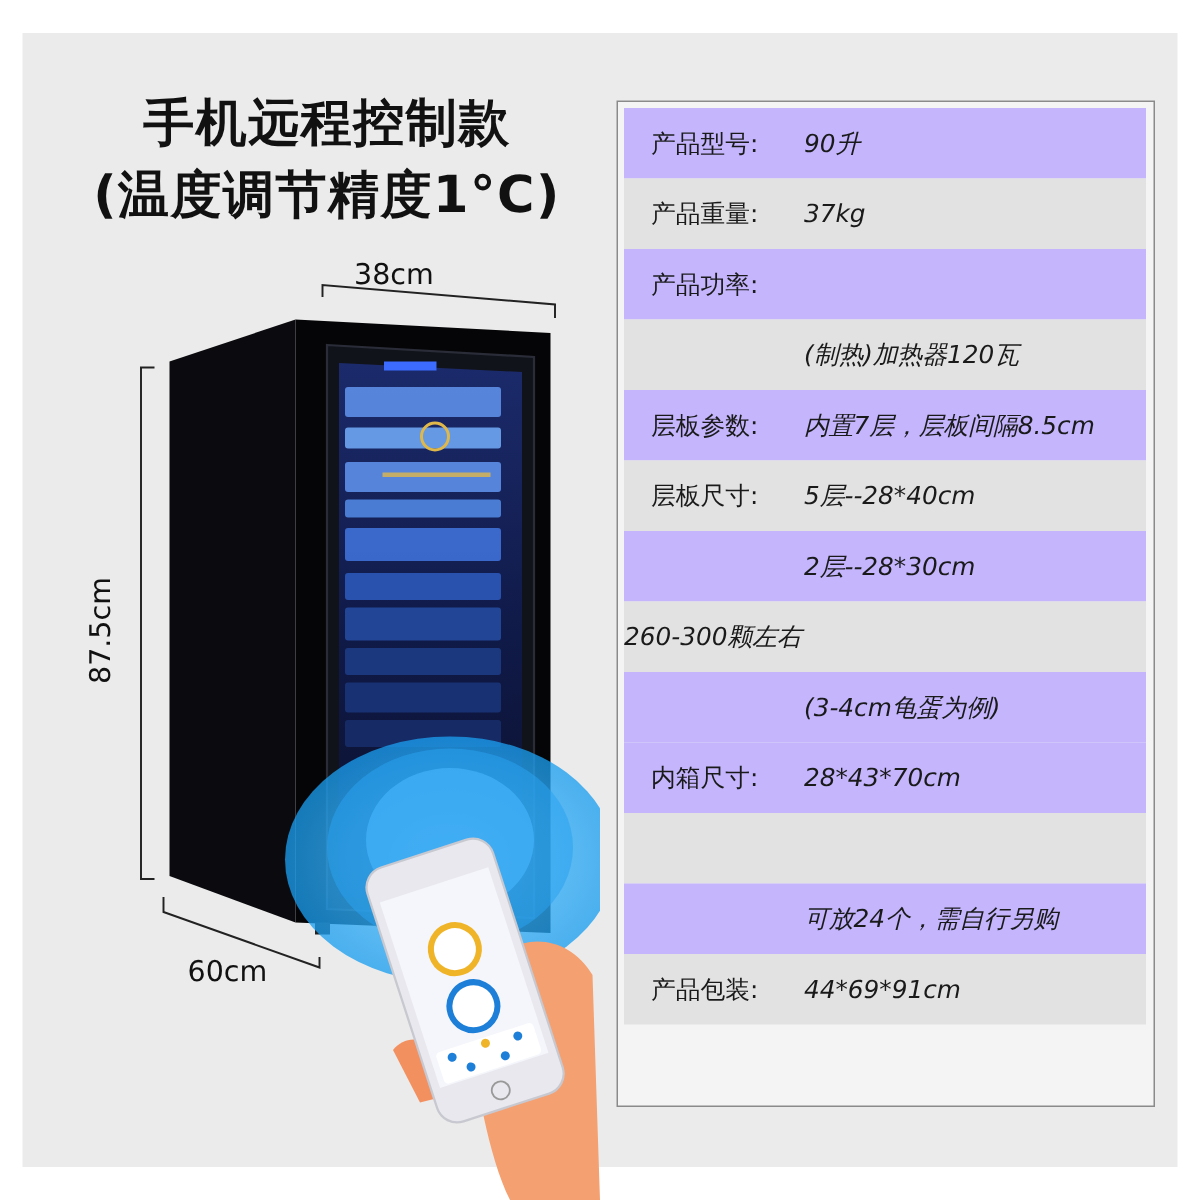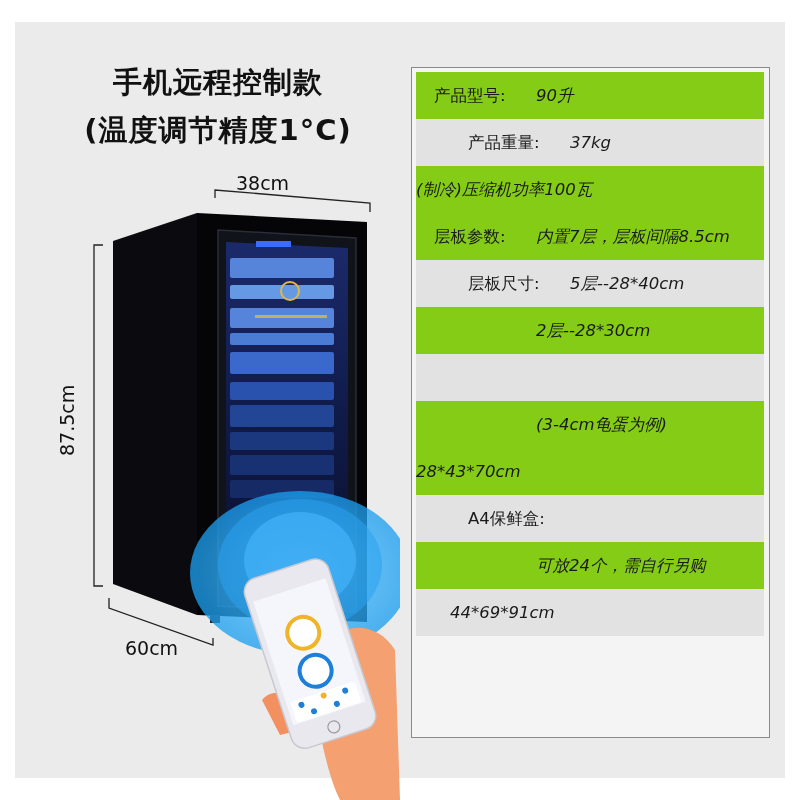--- a/index.html
+++ b/index.html
@@ -6,35 +6,35 @@
     body {
       width: 800px; height: 800px; background: #ffffff; position: relative; overflow: hidden;
       font-family: "DejaVu Sans", "Liberation Sans", sans-serif;
     }
     .panel {
       position: absolute; left: 15px; top: 22px; width: 770px; height: 756px;
       background: #ebebeb;
     }
     .title {
       position: absolute; left: 58px; top: 58px; width: 320px;
-      font-weight: bold; color: #111; font-size: 29px; line-height: 48px;
+      font-weight: bold; color: #111; font-size: 34px; line-height: 48px;
       text-align: center; letter-spacing: 1px;
     }
     
     .spec-frame {
       position: absolute; left: 411px; top: 67px; width: 359px; height: 671px;
       border: 1px solid #8a8a8a; background: #f4f4f4; box-sizing: border-box;
       padding: 4px 5px 4px 4px;
     }
     .spec-row {
       height: 47px; display: flex; align-items: center; box-sizing: border-box;
       font-size: 16.5px; color: #1a1a1a;
     }
-    .spec-row.w { background: #84cc16; }
-    .spec-row.g { background: #e2e2e2; padding-left: 34px; }
+    .spec-row.w { background: #c4b5fd; }
+    .spec-row.g { background: #e2e2e2; }
     .spec-label { width: 102px; padding-left: 18px; flex: none; white-space: nowrap; }
     .spec-value { white-space: nowrap; font-style: italic; }
 
     
     .fridge-wrap { position: absolute; left: 0; top: 0; width: 400px; height: 640px; }
     .dim-label { position: absolute; font-size: 19px; color: #111; }
     .dim-h { left: 236px; top: 172px; }
     .dim-v { left: 56px; top: 388px; transform: rotate(-90deg); transform-origin: left top; top: 456px; }
     .dim-d { left: 125px; top: 637px; text-align: center; }
   </style>
@@ -126,46 +126,52 @@
 <div class="spec-frame">
   <div class="spec-row w">
     <span class="spec-label">产品型号:</span>
     <span class="spec-value">90升</span>
   </div>
   <div class="spec-row g">
     <span class="spec-label">产品重量:</span>
     <span class="spec-value">37kg</span>
   </div>
   <div class="spec-row w">
-    <span class="spec-value">(制冷)压缩机功率100瓦</span>
+    <span class="spec-label">产品功率:</span>
+  </div>
+  <div class="spec-row g">
+    <span class="spec-label"></span>
+    <span class="spec-value">(制热)加热器120瓦</span>
   </div>
   <div class="spec-row w">
     <span class="spec-label">层板参数:</span>
     <span class="spec-value">内置7层，层板间隔8.5cm</span>
   </div>
   <div class="spec-row g">
     <span class="spec-label">层板尺寸:</span>
     <span class="spec-value">5层--28*40cm</span>
   </div>
   <div class="spec-row w">
     <span class="spec-label"></span>
     <span class="spec-value">2层--28*30cm</span>
   </div>
   <div class="spec-row g">
+    <span class="spec-value">260-300颗左右</span>
   </div>
   <div class="spec-row w">
     <span class="spec-label"></span>
     <span class="spec-value">(3-4cm龟蛋为例)</span>
   </div>
   <div class="spec-row w">
+    <span class="spec-label">内箱尺寸:</span>
     <span class="spec-value">28*43*70cm</span>
   </div>
   <div class="spec-row g">
-    <span class="spec-label">A4保鲜盒:</span>
   </div>
   <div class="spec-row w">
     <span class="spec-label"></span>
     <span class="spec-value">可放24个，需自行另购</span>
   </div>
   <div class="spec-row g">
+    <span class="spec-label">产品包装:</span>
     <span class="spec-value">44*69*91cm</span>
   </div>
 </div>
 
 </body></html>

